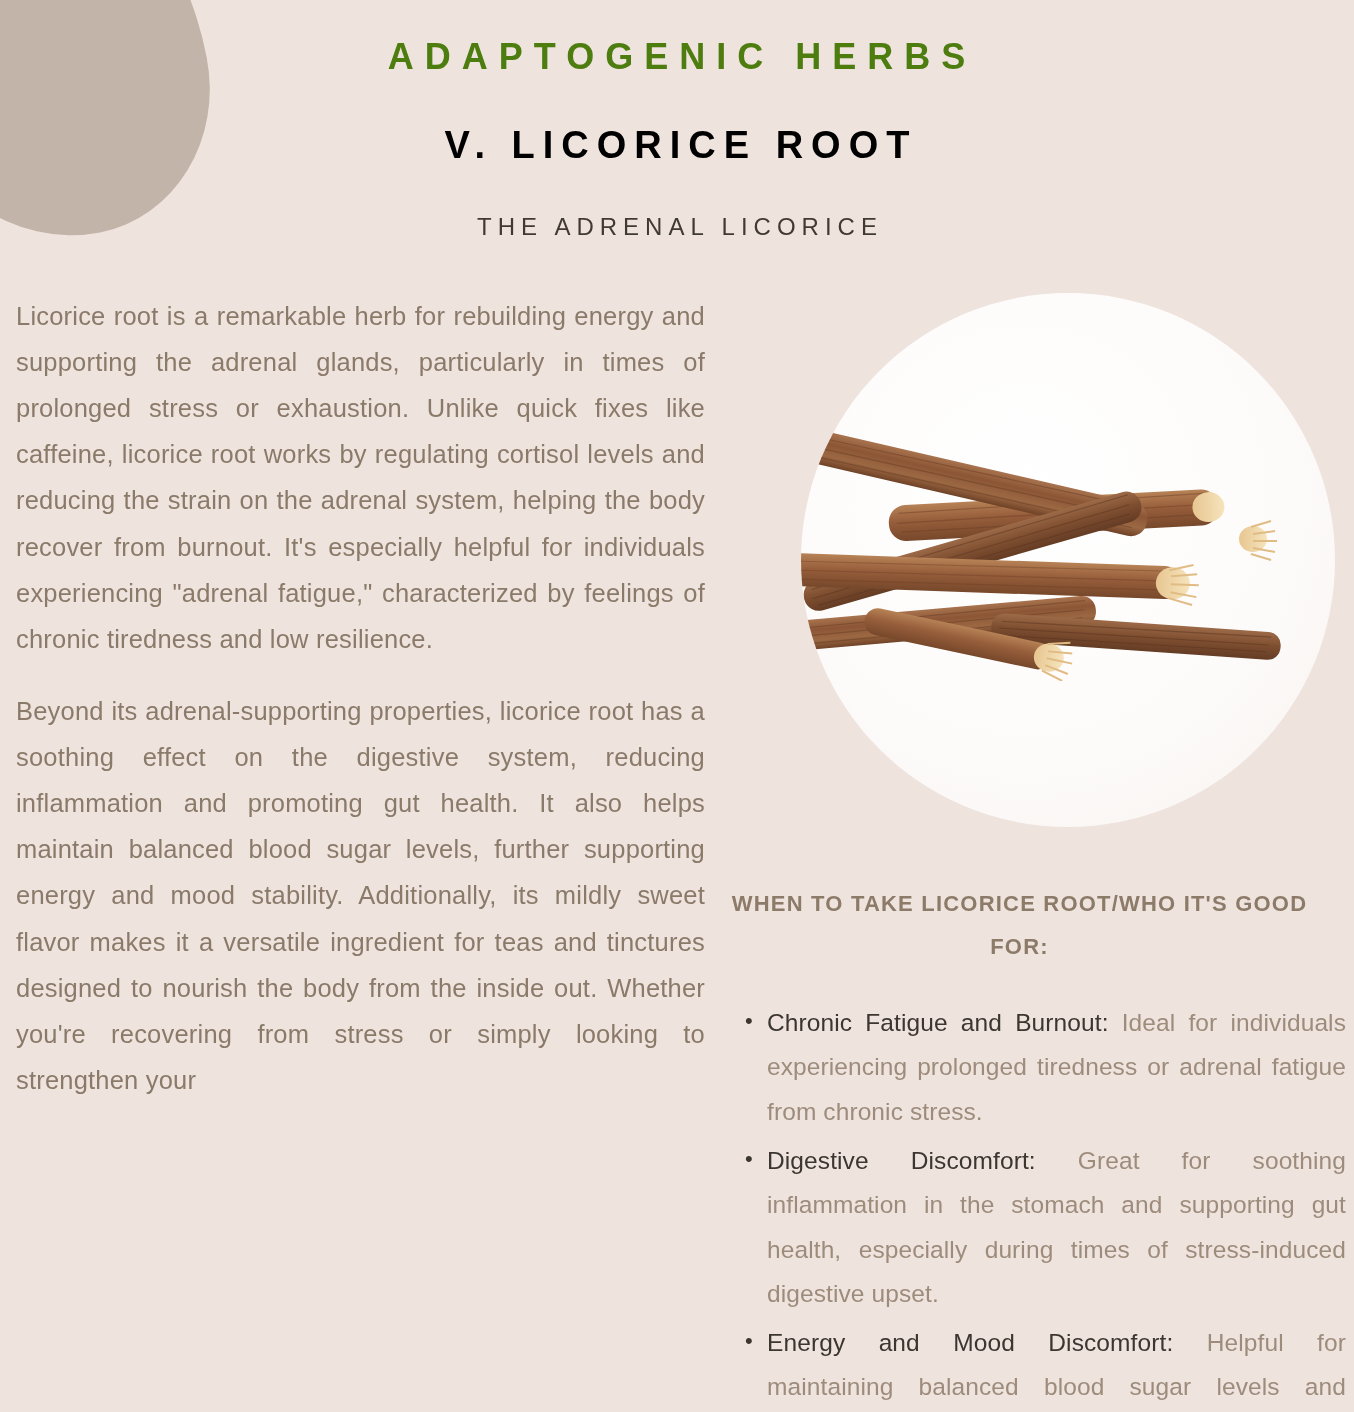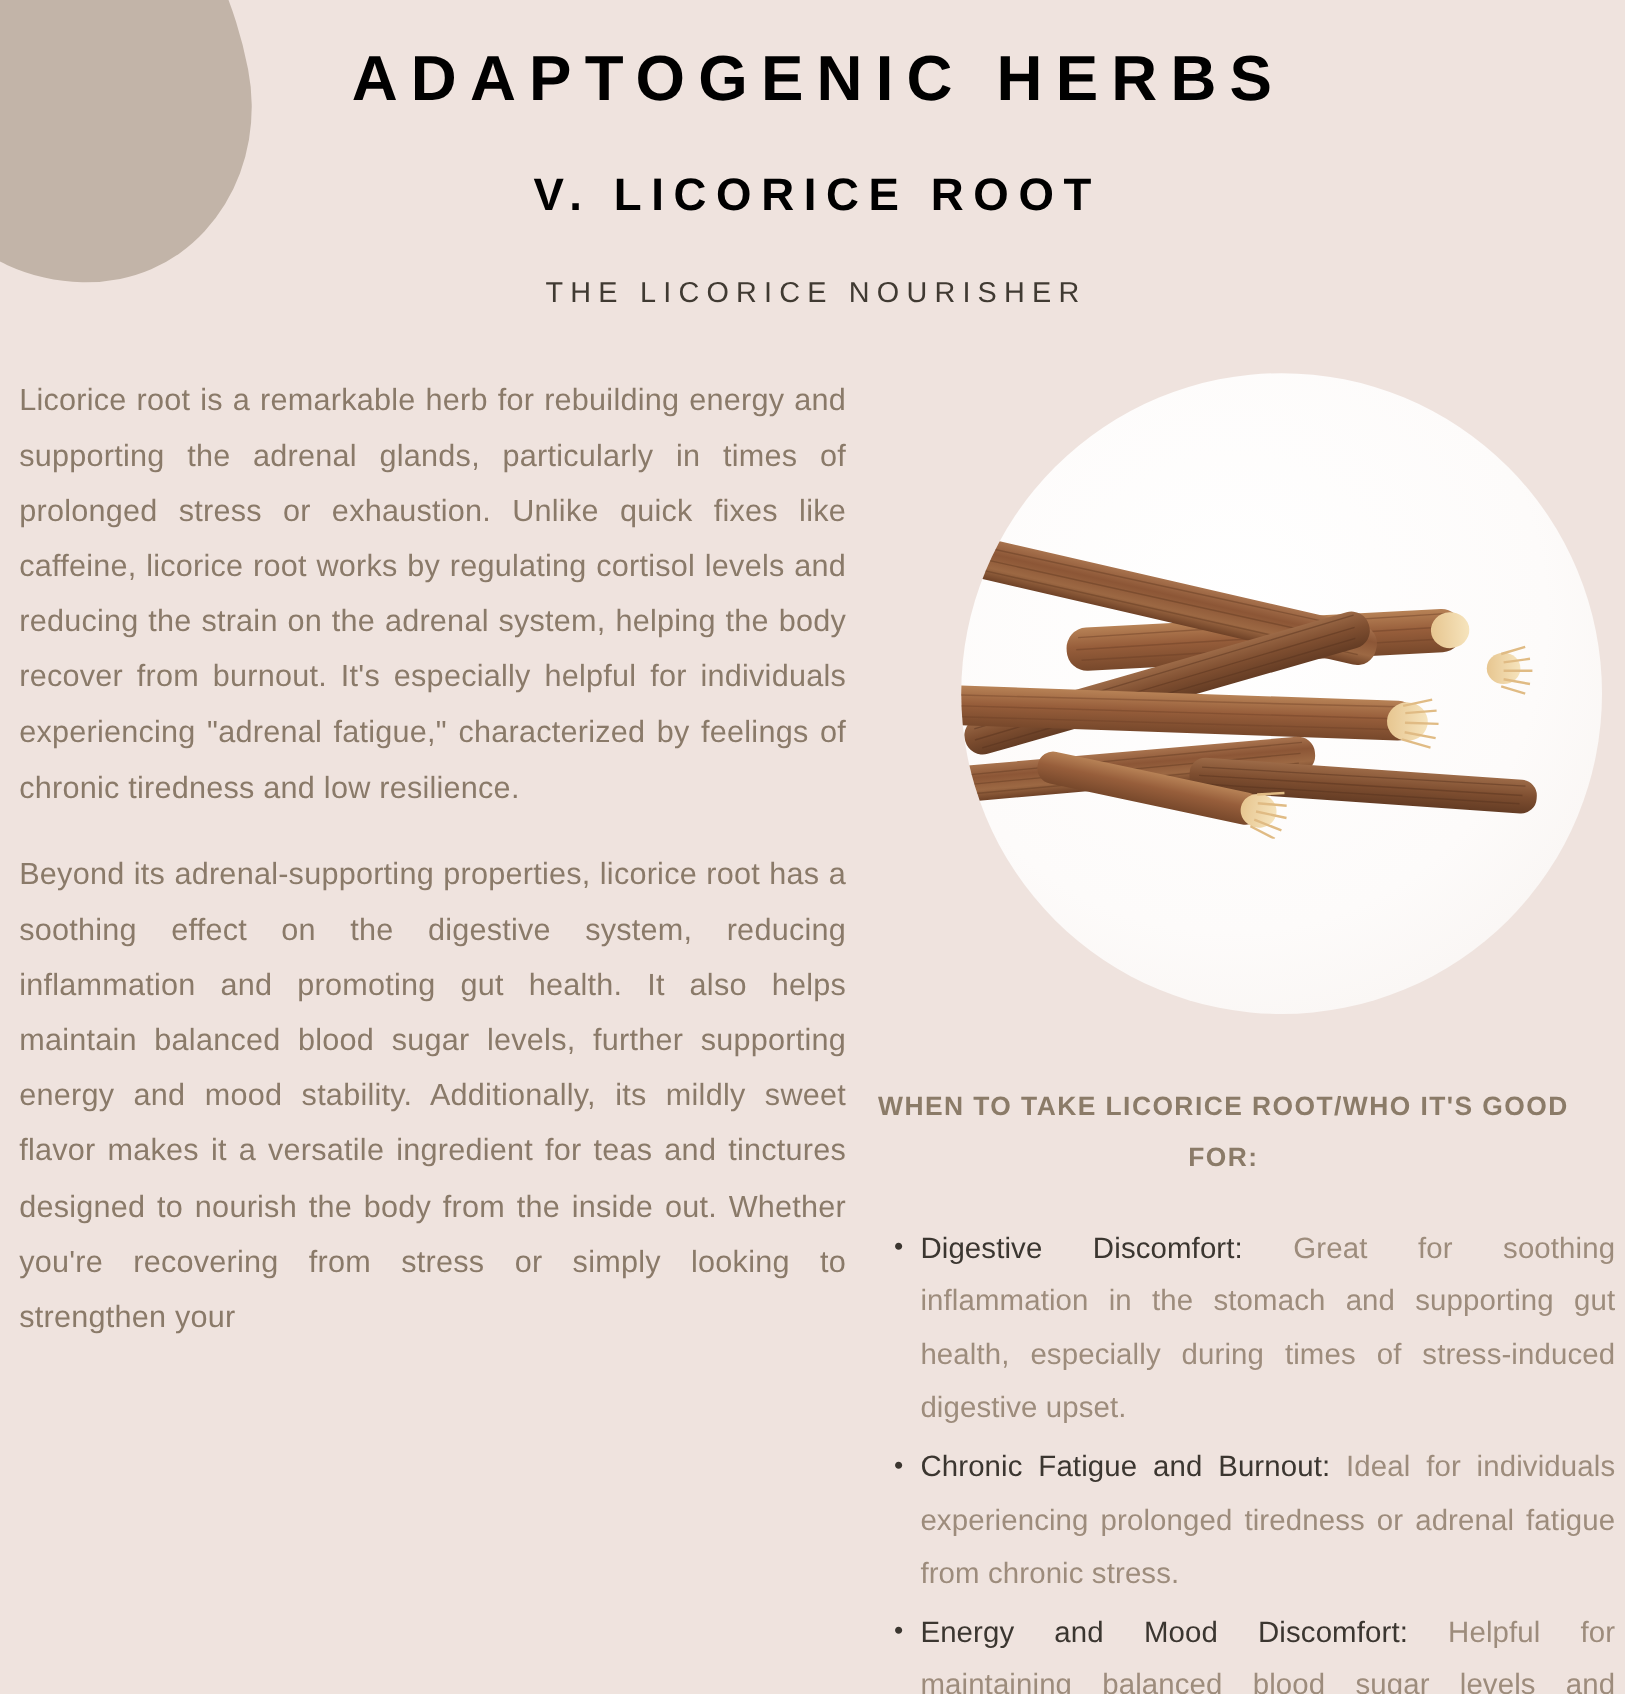--- a/index.html
+++ b/index.html
@@ -29,24 +29,24 @@
   }
 
   
   .header {
     position: relative;
     z-index: 2;
     text-align: center;
     padding-top: 38px;
   }
   .title {
-    font-size: 53px;
+    font-size: 36px;
     letter-spacing: 11px;
     font-weight: 700;
-    color: #000000;
+    color: #4d7c0f;
     line-height: 1.05;
     margin: 0;
     padding-left: 10px;
   }
   .subtitle {
     font-size: 38px;
     letter-spacing: 8px;
     font-weight: 700;
     color: #000000;
     margin: 12px;
@@ -165,21 +165,21 @@
   }
 </style>
 </head>
 <body>
 
 <div class="blob"></div>
 
 <header class="header">
   <h1 class="title">ADAPTOGENIC HERBS</h1>
   <h2 class="subtitle">V. LICORICE ROOT</h2>
-  <p class="tagline">THE LICORICE NOURISHER</p>
+  <p class="tagline">THE ADRENAL LICORICE</p>
 </header>
 
 <div class="main">
 
   <div class="col-left">
     <p class="para">Licorice root is a remarkable herb for rebuilding energy and supporting the adrenal glands, particularly in times of prolonged stress or exhaustion. Unlike quick fixes like caffeine, licorice root works by regulating cortisol levels and reducing the strain on the adrenal system, helping the body recover from burnout. It's especially helpful for individuals experiencing "adrenal fatigue," characterized by feelings of chronic tiredness and low resilience.</p>
     <p class="para">Beyond its adrenal-supporting properties, licorice root has a soothing effect on the digestive system, reducing inflammation and promoting gut health. It also helps maintain balanced blood sugar levels, further supporting energy and mood stability. Additionally, its mildly sweet flavor makes it a versatile ingredient for teas and tinctures designed to nourish the body from the inside out. Whether you're recovering from stress or simply looking to strengthen your</p>
   </div>
 
   <div class="col-right">
@@ -254,24 +254,24 @@
             <path d="M510 116 L530 110 M512 123 L534 120 M512 130 L536 130 M512 137 L534 141 M510 143 L530 149" stroke="#e0bb84" stroke-width="2" fill="none"></path>
           </g>
         </svg>
       </div>
     </div>
 
     <div class="list-heading">WHEN TO TAKE LICORICE ROOT/WHO IT'S GOOD FOR:</div>
 
     <ul class="bullets">
       <li>
-        <b>Digestive Discomfort:</b><span> Great for soothing inflammation in the stomach and supporting gut health, especially during times of stress-induced digestive upset.</span>
+        <b>Chronic Fatigue and Burnout:</b><span> Ideal for individuals experiencing prolonged tiredness or adrenal fatigue from chronic stress.</span>
       </li>
       <li>
-        <b>Chronic Fatigue and Burnout:</b><span> Ideal for individuals experiencing prolonged tiredness or adrenal fatigue from chronic stress.</span>
+        <b>Digestive Discomfort:</b><span> Great for soothing inflammation in the stomach and supporting gut health, especially during times of stress-induced digestive upset.</span>
       </li>
       <li>
         <b>Energy and Mood Discomfort:</b><span> Helpful for maintaining balanced blood sugar levels and promoting steady energy without</span>
       </li>
     </ul>
 
   </div>
 </div>
 
 </body></html>

